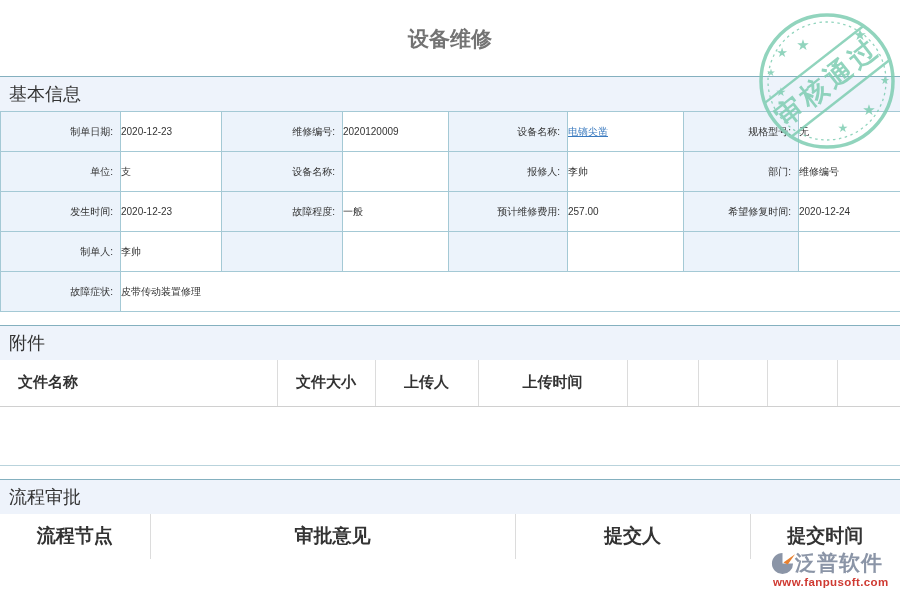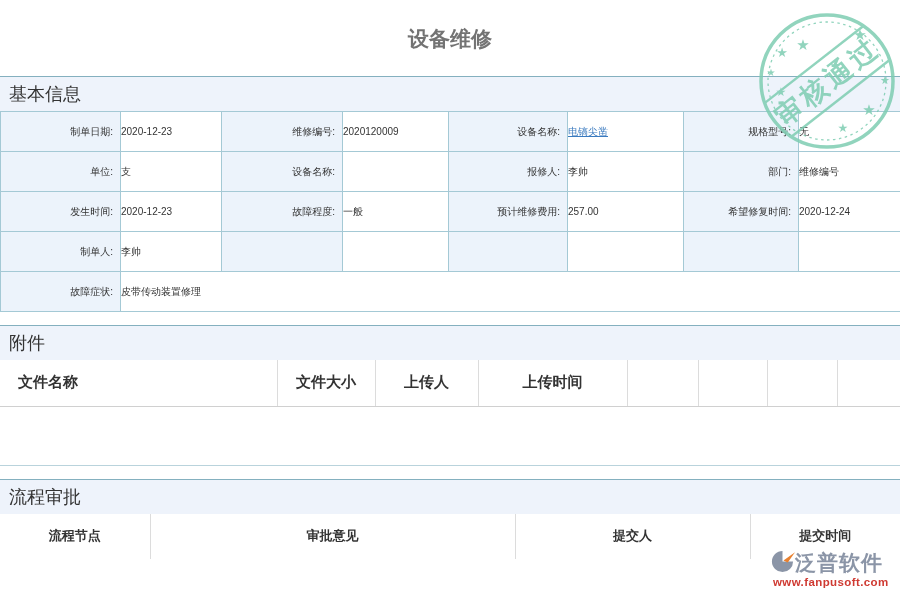--- a/index.html
+++ b/index.html
@@ -25,31 +25,31 @@
 
   
   .att-table td { height:46px; font-size:15px; font-weight:bold; color:#333;
     border-right:1px solid #dcdcdc; border-bottom:1px solid #d0d0d0;
     text-align:center; overflow:hidden; }
   .att-table td:last-child { border-right:none; }
   .att-table td.first { text-align:left; padding-left:18px; }
   .att-body { height:59px; border-bottom:1px solid #b9d3dc; background:#fff; }
 
   
-  .apr-table td { height:45px; font-size:13px; font-weight:bold; color:#333;
+  .apr-table td { height:45px; font-size:19px; font-weight:bold; color:#333;
     border-right:1px solid #dcdcdc; text-align:center; position:relative; z-index:2; }
   .apr-table td:last-child { border-right:none; }
 
   
   .stamp { position:absolute; left:750px; top:5px; width:155px; height:152px;
     z-index:5; pointer-events:none; opacity:.85; }
 
   
   .logo { position:absolute; left:770px; top:549px; width:128px; height:50px; z-index:1; }
-  .logo-row { display:flex; }
+  .logo-row { display:flex; align-items:center; }
   .logo-name { font-size:21px; font-weight:bold; color:#8b95a7; letter-spacing:1px; }
   .logo-url { font-size:11.5px; font-weight:bold; color:#cf3a32; letter-spacing:.4px;
     margin-top:-1px; padding-left:3px; }
 </style>
 </head>
 <body>
 
 <div class="page-title">设备维修</div>
 
 <div class="section-bar">基本信息</div>

